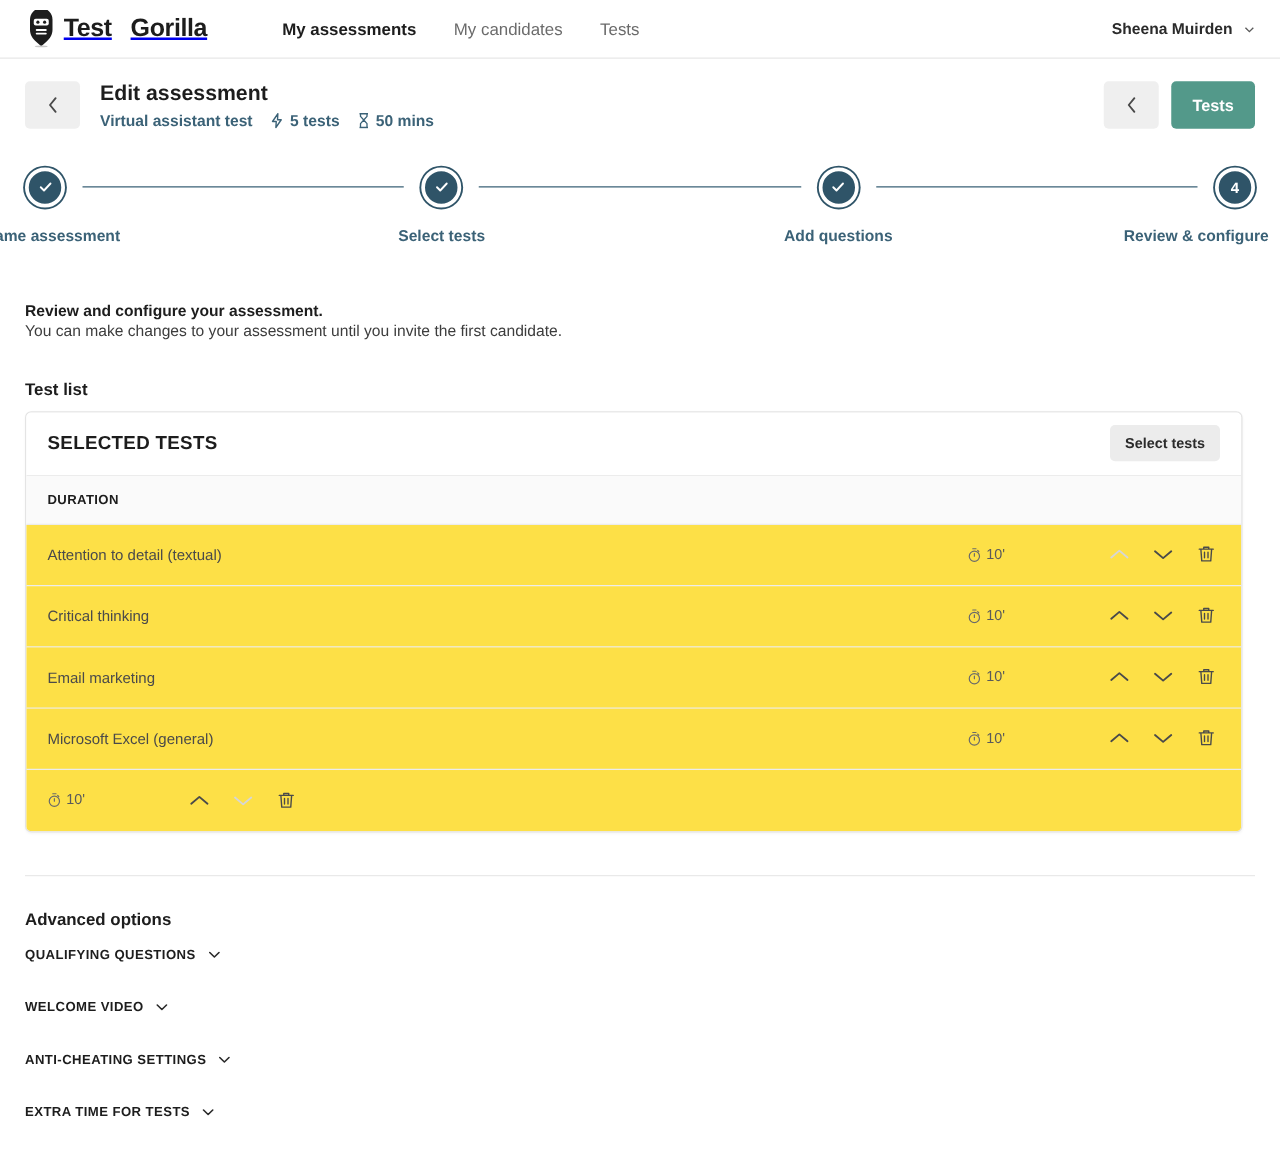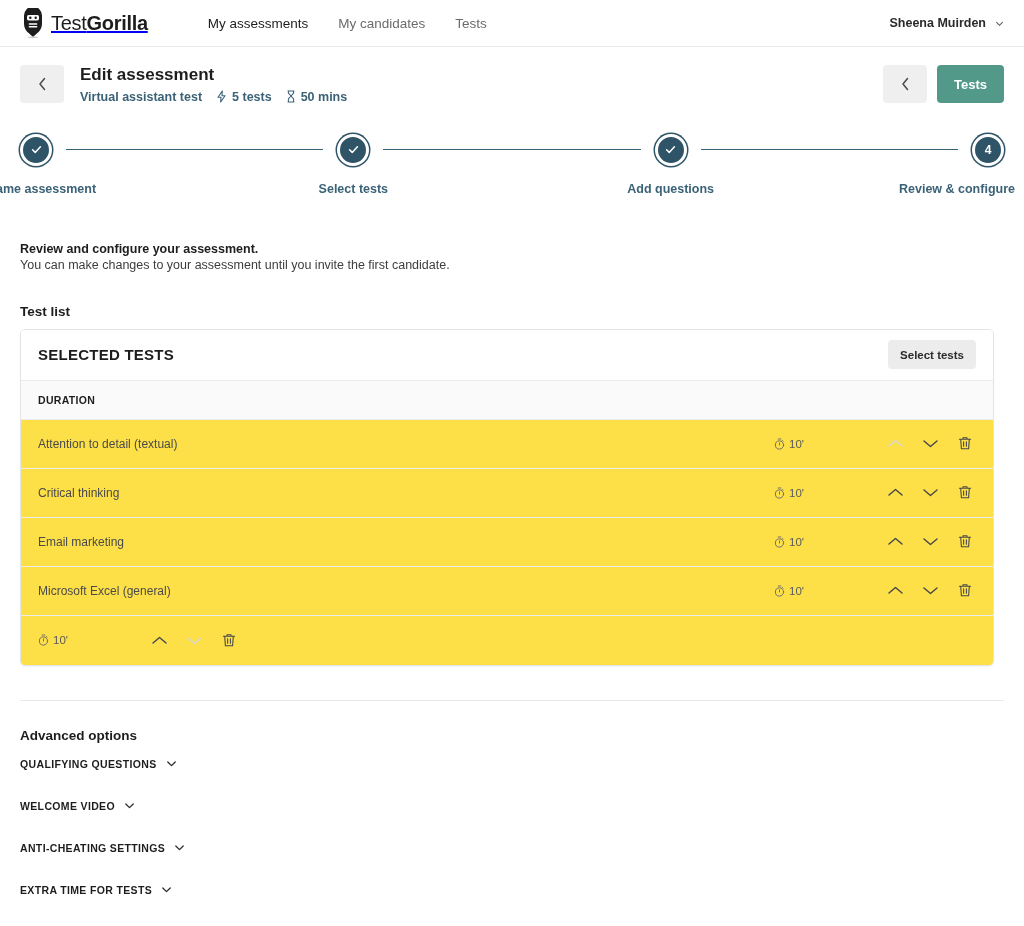--- a/index.html
+++ b/index.html
@@ -26,35 +26,35 @@
     margin-left: 20px;
     gap: 5px;
   }
   .brand-mark { width: 26px; height: 30px; display: block; }
   .brand-text {
     font-size: 20px;
     letter-spacing: -0.3px;
     color: #1d1d1d;
     white-space: nowrap;
   }
-  .brand-text .b-light { font-weight: 400; }
-  .brand-text .b-bold { font-weight: 700; }
+  .brand-text .b-light { font-weight: 700; }
+  .brand-text .b-bold { font-weight: 700; margin-left: 15px; }
 
   .navlinks {
     display: flex; align-items: center;
     gap: 30px;
     margin-left: 60px;
   }
   .navlink {
     font-size: 13.5px;
     color: #6b6b6b;
     text-decoration: none;
     white-space: nowrap;
   }
-  .navlink.active { color: #1d1d1d; font-weight: 400; }
+  .navlink.active { color: #1d1d1d; font-weight: 700; }
 
   .user-menu {
     position: absolute;
     right: 20px; top: 50%;
     transform: translateY(-50%);
     display: flex; align-items: center; gap: 9px;
     font-size: 12.5px; font-weight: 700; color: #2b2b2b;
     white-space: nowrap;
   }
   .caret-dn { width: 9px; height: 9px; display: block; }

